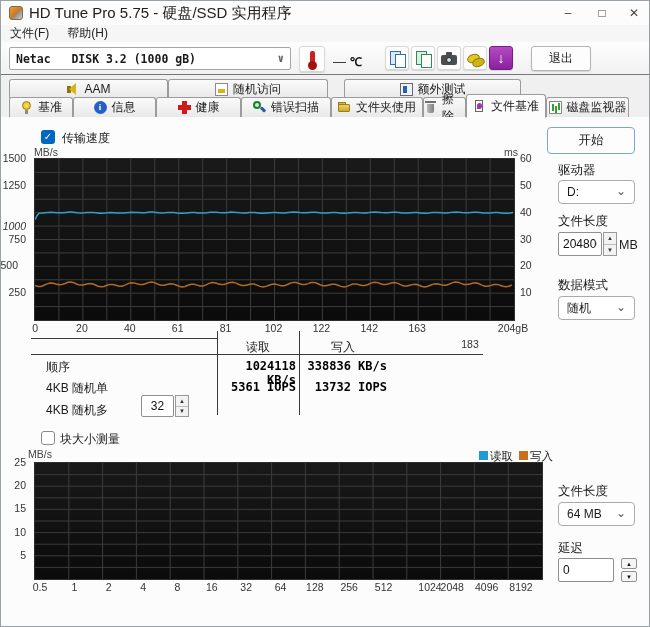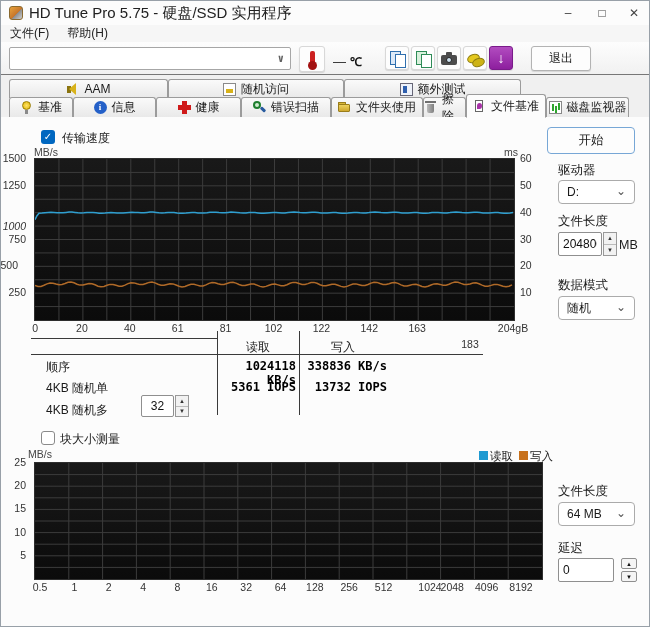--- a/index.html
+++ b/index.html
@@ -116,20 +116,21 @@
   <div class="winbtn" style="left:586px;">□</div>
   <div class="winbtn" style="left:618px;">✕</div>
 
   <div class="menubar">
     <span class="menu-item">文件(F)</span>
     <span class="menu-item">帮助(H)</span>
   </div>
 
   <div class="toolbar">
     <div class="combo device-combo">
+      <span>Netac   DISK 3.2 (1000 gB)</span>
       <span class="chev">∨</span>
     </div>
     <div class="toolbtn thermo-btn">
       <span class="thermo-stem"></span>
       <span class="thermo-bulb"></span>
     </div>
     <span class="temp-dash">—</span>
     <span class="temp-unit">℃</span>
 
     <div class="toolbtn" style="left:384px;">
@@ -154,21 +155,21 @@
     </div>
     <div class="exit-btn">退出</div>
   </div>
 
   <div class="tabstrip">
     <div class="tabrow1">
       <div class="tab" style="left:8px;width:159px;">
         <span class="ticon i-speaker"></span>
         <span>AAM</span>
       </div>
-      <div class="tab" style="left:167px;width:176px;">
+      <div class="tab" style="left:167px;width:160px;">
         <span class="ticon i-randchart"></span>
         <span>随机访问</span>
       </div>
       <div class="tab" style="left:343px;width:177px;">
         <span class="ticon i-extrachart"></span>
         <span>额外测试</span>
       </div>
     </div>
     <div class="tabrow2">
       <div class="tab" style="left:8px;width:64px;">

